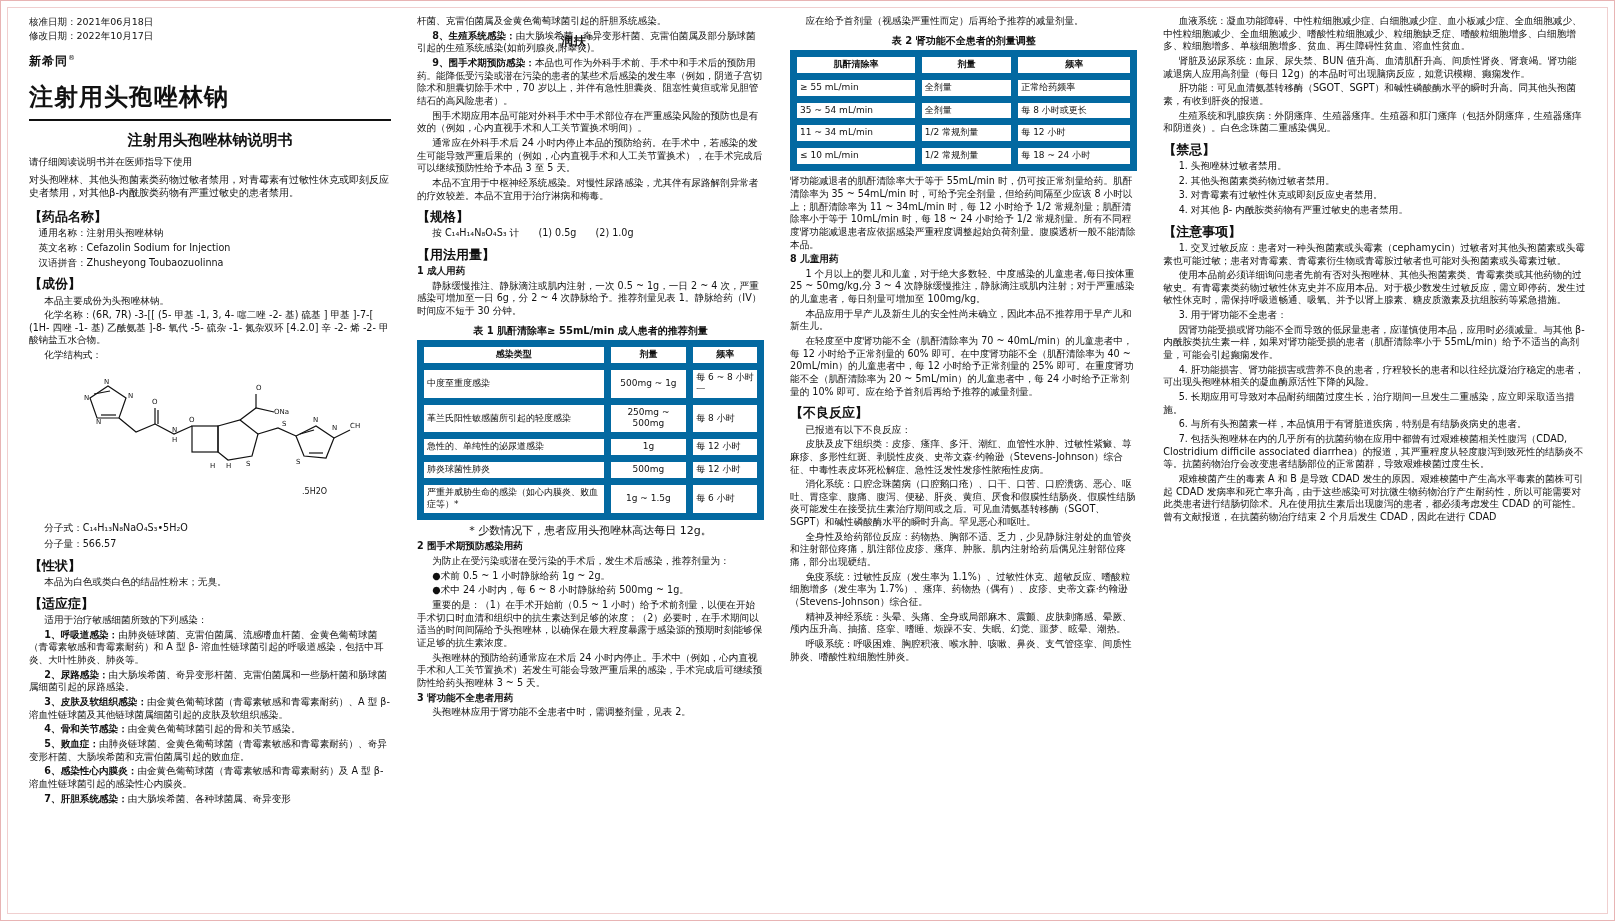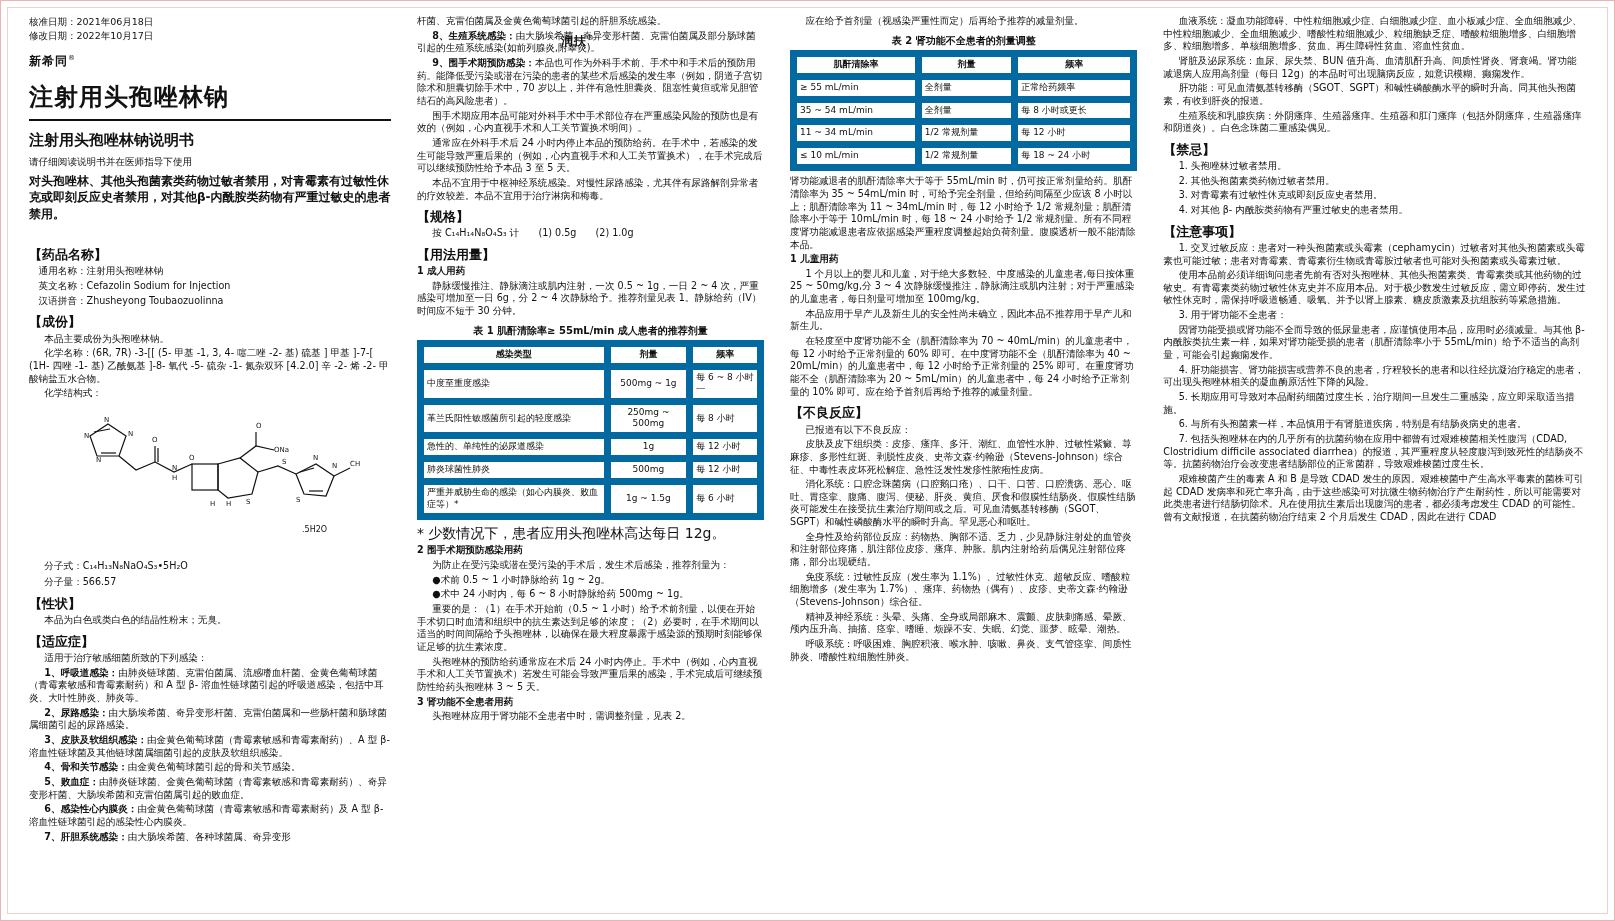--- a/index.html
+++ b/index.html
@@ -14,35 +14,35 @@
   .col.c3{width:372px;}
   .col.c4{width:452px;padding-right:12px;}
   .revdate{font-size:9.5px;line-height:1.5;margin-bottom:10px;color:#111;}
   .brandrow{position:relative;height:26px;}
   .brand{font-size:12px;font-weight:bold;letter-spacing:1px;}
   .brand sup{font-size:7px;vertical-align:super;font-weight:normal;}
   .logo{position:absolute;right:4px;top:-14px;font-size:12px;font-weight:bold;letter-spacing:1px;}
   .logo sup{font-size:7px;vertical-align:super;font-weight:normal;}
   .title{font-size:24px;font-weight:bold;letter-spacing:1px;margin:2px 0 6px 0;}
   .rule{height:0;border-top:2px solid #111;margin:4px 0 10px 0;}
-  .subtitle{font-size:15px;font-weight:bold;margin:2px 0 5px 0;}
+  .subtitle{font-size:15px;font-weight:bold;margin:2px 0 5px 0;text-align:center;}
   .note{font-size:9.6px;margin-bottom:4px;}
-  .warn{font-size:12px;font-weight:bold;line-height:1.38;margin-bottom:24px;}
+  .warn{font-size:10px;font-weight:normal;line-height:1.38;margin-bottom:8px;}
   .sec{font-weight:bold;font-size:13px;margin:6px 0 2px 0;}
   p{margin:0 0 2px 0;}
   .ind{text-indent:1.6em;}
   .ind2{padding-left:1.0em;}
   .b{font-weight:bold;}
   .struct{margin:6px 0 4px 0;text-align:center;}
   .struct svg{display:block;margin:0 auto;}
   .formula{padding-left:1.6em;margin-top:4px;}
   table{border-collapse:collapse;width:100%;font-size:9px;margin:3px 0 4px 0;}
   table th,table td{border:7px solid #0369a1;padding:2px 3px;vertical-align:middle;}
   .tcap{font-weight:bold;text-align:center;font-size:10px;margin:6px 0 2px 0;}
-  .tiny{font-size:14px;}
+  .tiny{font-size:11px;text-align:center;}
   .nowrapc{text-align:center;}
 </style>
 </head>
 <body>
 
 <div class="page">
   <div class="cols">
 
     <div class="col c1">
       <div class="revdate">
@@ -238,21 +238,21 @@
           <tr>
             <td>≤ 10 mL/min</td>
             <td>1/2 常规剂量</td>
             <td>每 18 ~ 24 小时</td>
           </tr>
         </tbody>
       </table>
 
       <p>肾功能减退者的肌酐清除率大于等于 55mL/min 时，仍可按正常剂量给药。肌酐清除率为 35 ~ 54mL/min 时，可给予完全剂量，但给药间隔至少应该 8 小时以上；肌酐清除率为 11 ~ 34mL/min 时，每 12 小时给予 1/2 常规剂量；肌酐清除率小于等于 10mL/min 时，每 18 ~ 24 小时给予 1/2 常规剂量。所有不同程度肾功能减退患者应依据感染严重程度调整起始负荷剂量。腹膜透析一般不能清除本品。</p>
 
-      <p class="b">1 儿童用药</p>
+      <p class="b">8 儿童用药</p>
       <p class="ind">1 个月以上的婴儿和儿童，对于绝大多数轻、中度感染的儿童患者,每日按体重 25 ~ 50mg/kg,分 3 ~ 4 次静脉缓慢推注，静脉滴注或肌内注射；对于严重感染的儿童患者，每日剂量可增加至 100mg/kg。</p>
       <p class="ind">本品应用于早产儿及新生儿的安全性尚未确立，因此本品不推荐用于早产儿和新生儿。</p>
       <p class="ind">在轻度至中度肾功能不全（肌酐清除率为 70 ~ 40mL/min）的儿童患者中，每 12 小时给予正常剂量的 60% 即可。在中度肾功能不全（肌酐清除率为 40 ~ 20mL/min）的儿童患者中，每 12 小时给予正常剂量的 25% 即可。在重度肾功能不全（肌酐清除率为 20 ~ 5mL/min）的儿童患者中，每 24 小时给予正常剂量的 10% 即可。应在给予首剂后再给予推荐的减量剂量。</p>
 
       <div class="sec">【不良反应】</div>
       <p class="ind">已报道有以下不良反应：</p>
       <p class="ind">皮肤及皮下组织类：皮疹、瘙痒、多汗、潮红、血管性水肿、过敏性紫癜、荨麻疹、多形性红斑、剥脱性皮炎、史蒂文森·约翰逊（Stevens-Johnson）综合征、中毒性表皮坏死松解症、急性泛发性发疹性脓疱性皮病。</p>
       <p class="ind">消化系统：口腔念珠菌病（口腔鹅口疮）、口干、口苦、口腔溃疡、恶心、呕吐、胃痉挛、腹痛、腹泻、便秘、肝炎、黄疸、厌食和假膜性结肠炎。假膜性结肠炎可能发生在接受抗生素治疗期间或之后。可见血清氨基转移酶（SGOT、SGPT）和碱性磷酸酶水平的瞬时升高。罕见恶心和呕吐。</p>
       <p class="ind">全身性及给药部位反应：药物热、胸部不适、乏力，少见静脉注射处的血管炎和注射部位疼痛，肌注部位皮疹、瘙痒、肿胀。肌内注射给药后偶见注射部位疼痛，部分出现硬结。</p>
       <p class="ind">免疫系统：过敏性反应（发生率为 1.1%）、过敏性休克、超敏反应、嗜酸粒细胞增多（发生率为 1.7%）、瘙痒、药物热（偶有）、皮疹、史蒂文森·约翰逊（Stevens-Johnson）综合征。</p>

